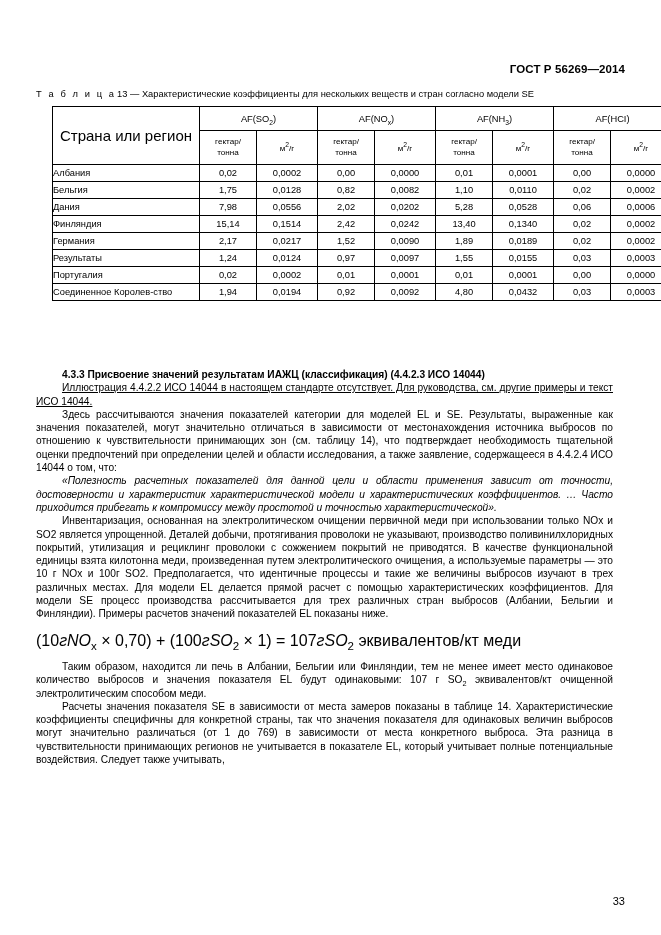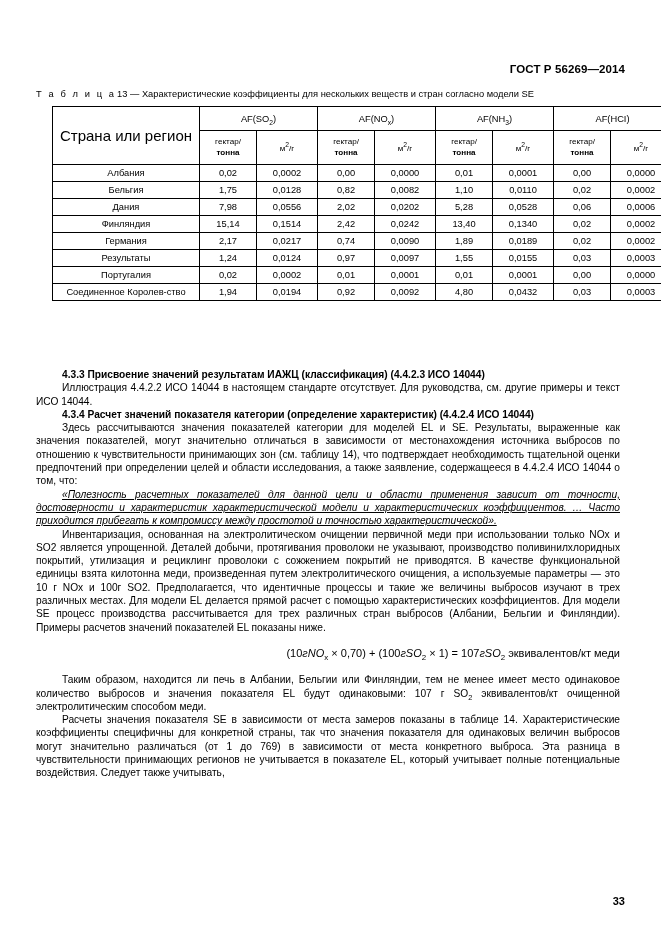--- a/index.html
+++ b/index.html
@@ -80,66 +80,66 @@
   .th-country {
     text-align: center;
     font-size: 15px;
   }
   .th-unit {
     text-align: center;
     height: 33px;
     font-size: 8.1px;
     line-height: 1.25;
   }
-  .th-unit .u2 { display: block; font-weight: bold; }
+  .th-unit .u2 { display: block; }
   .td-country {
-    text-align: center;
+    text-align: left;
     padding: 4px 0 4px 6px;
     height: 16px;
     font-size: 9.3px;
     line-height: 1.3;
   }
   .td-num {
     text-align: center;
     font-size: 9.3px;
     height: 16px;
   }
   .col-country { width: 147px; }
   .col-ha  { width: 57px; }
   .col-m2  { width: 61px; }
   sub { font-size: 0.72em; line-height: 0; }
 
   
   .body-block {
     position: absolute;
     left: 36px;
-    right: 41px;
+    right: 48px;
     font-size: 10.2px;
     line-height: 13.3px;
     text-align: justify;
     text-justify: inter-word;
   }
   .p-indent { text-indent: 26px; }
   .p-head   { font-weight: bold; text-indent: 26px; }
   .p-head-just { font-weight: bold; text-indent: 26px; text-align: justify; }
   .p-quote  { font-style: italic; text-indent: 26px; }
   .formula  {
-    text-align: right;
-    font-size: 11px;
+    text-align: left;
+    font-size: 16px;
     text-indent: 0;
   }
   .formula i { font-style: italic; }
 
   
   .page-number {
     position: absolute;
     bottom: 28px;
     right: 36px;
     font-size: 11px;
-    font-weight: bold;
+    font-weight: normal;
   }
 </style>
 </head>
 <body>
 
 <div class="page">
 
   <div class="running-head">ГОСТ Р 56269—2014</div>
 
   <div class="table-caption">
@@ -225,21 +225,21 @@
           <td class="td-num">0,0242</td>
           <td class="td-num">13,40</td>
           <td class="td-num">0,1340</td>
           <td class="td-num">0,02</td>
           <td class="td-num">0,0002</td>
         </tr>
         <tr>
           <td class="td-country">Германия</td>
           <td class="td-num">2,17</td>
           <td class="td-num">0,0217</td>
-          <td class="td-num">0,74</td>
+          <td class="td-num">1,52</td>
           <td class="td-num">0,0090</td>
           <td class="td-num">1,89</td>
           <td class="td-num">0,0189</td>
           <td class="td-num">0,02</td>
           <td class="td-num">0,0002</td>
         </tr>
         <tr>
           <td class="td-country">Результаты</td>
           <td class="td-num">1,24</td>
           <td class="td-num">0,0124</td>
@@ -271,24 +271,23 @@
           <td class="td-num">0,0432</td>
           <td class="td-num">0,03</td>
           <td class="td-num">0,0003</td>
         </tr>
       </tbody>
     </table>
   </div>
 
   <div class="body-block" style="top:368px;">
     <p class="p-head" style="margin:0;">4.3.3  Присвоение значений результатам ИАЖЦ (классификация) (4.4.2.3 ИСО 14044)</p>
-    <p class="p-indent" style="margin:0;">Иллюстрация 4.4.2.2 ИСО 14044 в настоящем стандарте отсутствует. Для руководства, см. другие примеры и текст ИСО 14044.</p>
-    <p class="p-head-just" style="margin:0;">4.3.4 Расчет значений показателя категории (определение характеристик) (4.4.2.4 ИСО 14044)</p>
+    <p class="p-indent" style="margin:0;text-decoration:underline;">Иллюстрация 4.4.2.2 ИСО 14044 в настоящем стандарте отсутствует. Для руководства, см. другие примеры и текст ИСО 14044.</p>
     <p class="p-indent" style="margin:0;">Здесь рассчитываются значения показателей категории для моделей EL и SE. Результаты, выраженные как значения показателей, могут значительно отличаться в зависимости от местонахождения источника выбросов по отношению к чувствительности принимающих зон (см. таблицу 14), что подтверждает необходимость тщательной оценки предпочтений при определении целей и области исследования, а также заявление, содержащееся в 4.4.2.4 ИСО 14044 о том, что:</p>
-    <p class="p-quote" style="margin:0;text-decoration:underline;">«Полезность расчетных показателей для данной цели и области применения зависит от точности, достоверности и характеристик характеристической модели и характеристических коэффициентов. … Часто приходится прибегать к компромиссу между простотой и точностью характеристической».</p>
+    <p class="p-quote" style="margin:0;">«Полезность расчетных показателей для данной цели и области применения зависит от точности, достоверности и характеристик характеристической модели и характеристических коэффициентов. … Часто приходится прибегать к компромиссу между простотой и точностью характеристической».</p>
     <p class="p-indent" style="margin:0;">Инвентаризация, основанная на электролитическом очищении первичной меди при использовании только NOx и SO2 является упрощенной. Деталей добычи, протягивания проволоки не указывают, производство поливинилхлоридных покрытий, утилизация и рециклинг проволоки с сожжением покрытий не приводятся. В качестве функциональной единицы взята килотонна меди, произведенная путем электролитического очищения, а используемые параметры — это 10 г NOx и 100г SO2. Предполагается, что идентичные процессы и такие же величины выбросов изучают в трех различных местах. Для модели EL делается прямой расчет с помощью характеристических коэффициентов. Для модели SE процесс производства рассчитывается для трех различных стран выбросов (Албании, Бельгии и Финляндии). Примеры расчетов значений показателей EL показаны ниже.</p>
     <p class="formula" style="margin:13px 0 13px 0;"><span>(10</span><i>гNO</i><sub>x</sub><span> × 0,70) + (100</span><i>гSO</i><sub>2</sub><span> × 1) = 107</span><i>гSO</i><sub>2</sub><span> эквивалентов/кт меди</span></p>
     <p class="p-indent" style="margin:0;"><span>Таким образом, находится ли печь в Албании, Бельгии или Финляндии, тем не менее имеет место одинаковое количество выбросов и значения показателя EL будут одинаковыми: 107 г SO</span><sub>2</sub><span> эквивалентов/кт очищенной электролитическим способом меди.</span></p>
     <p class="p-indent" style="margin:0;">Расчеты значения показателя SE в зависимости от места замеров показаны в таблице 14. Характеристические коэффициенты специфичны для конкретной страны, так что значения показателя для одинаковых величин выбросов могут значительно различаться (от 1 до 769) в зависимости от места конкретного выброса. Эта разница в чувствительности принимающих регионов не учитывается в показателе EL, который учитывает полные потенциальные воздействия. Следует также учитывать,</p>
   </div>
 
   <div class="page-number">33</div>
 
 </div>
 

